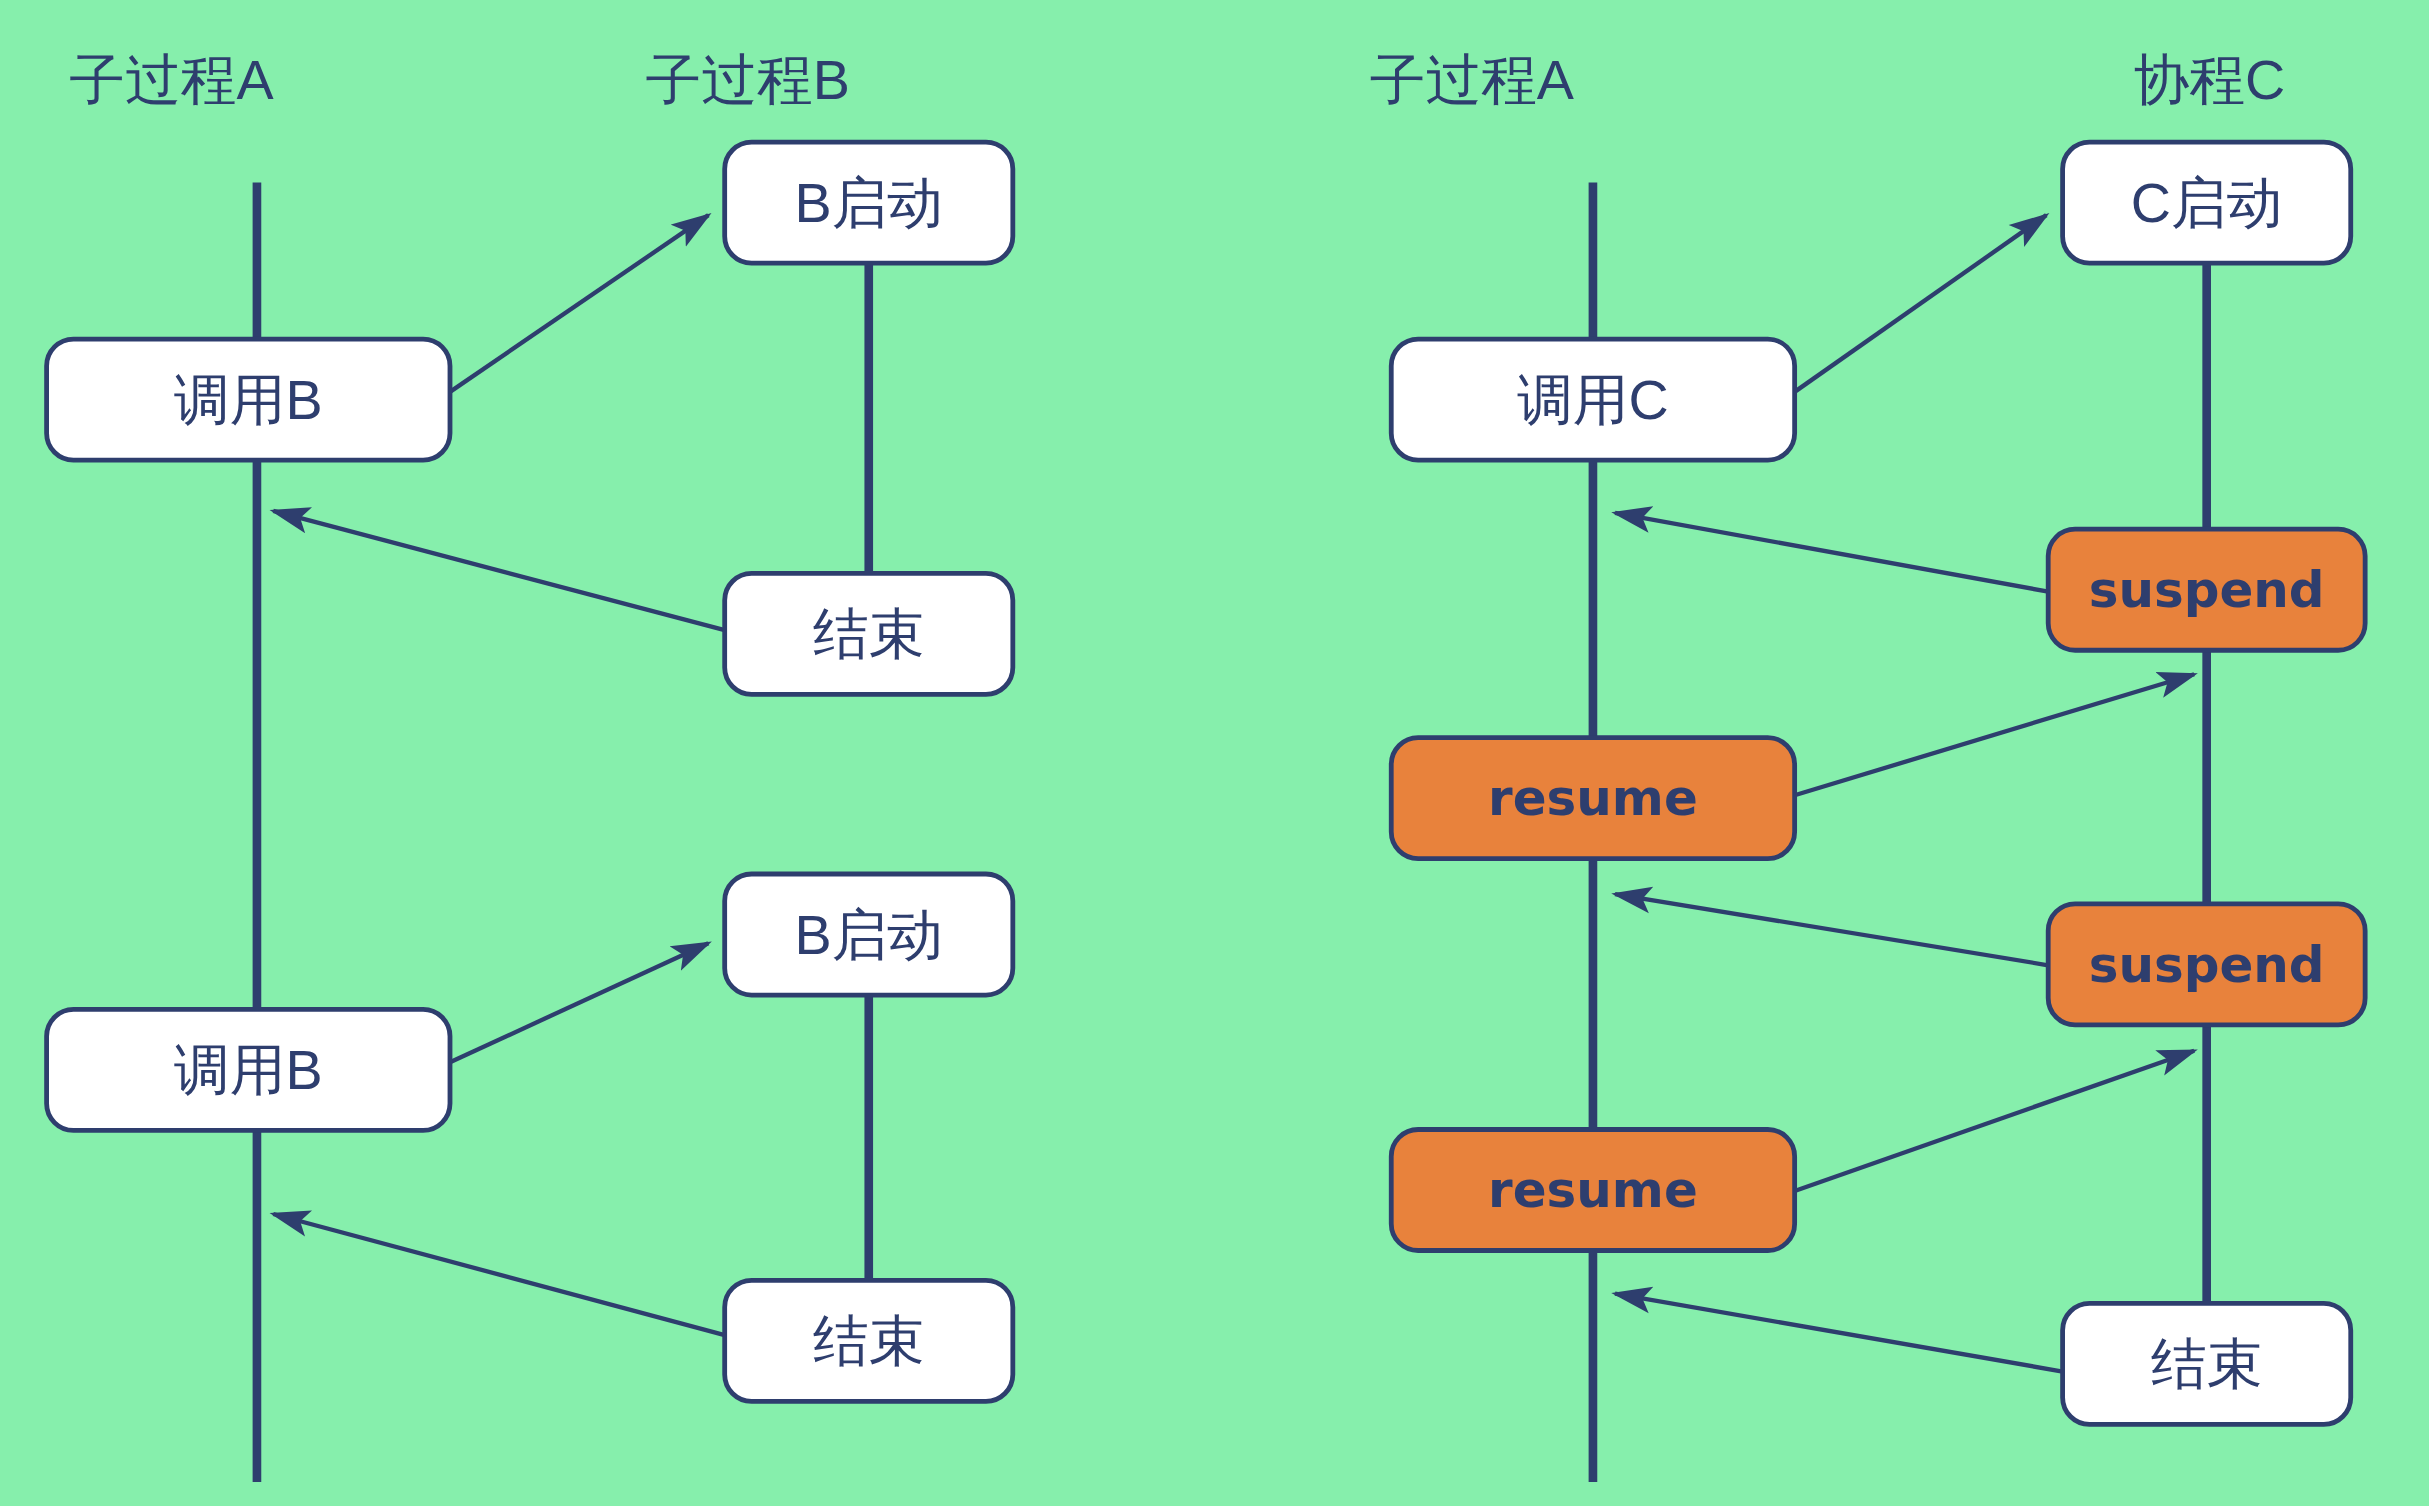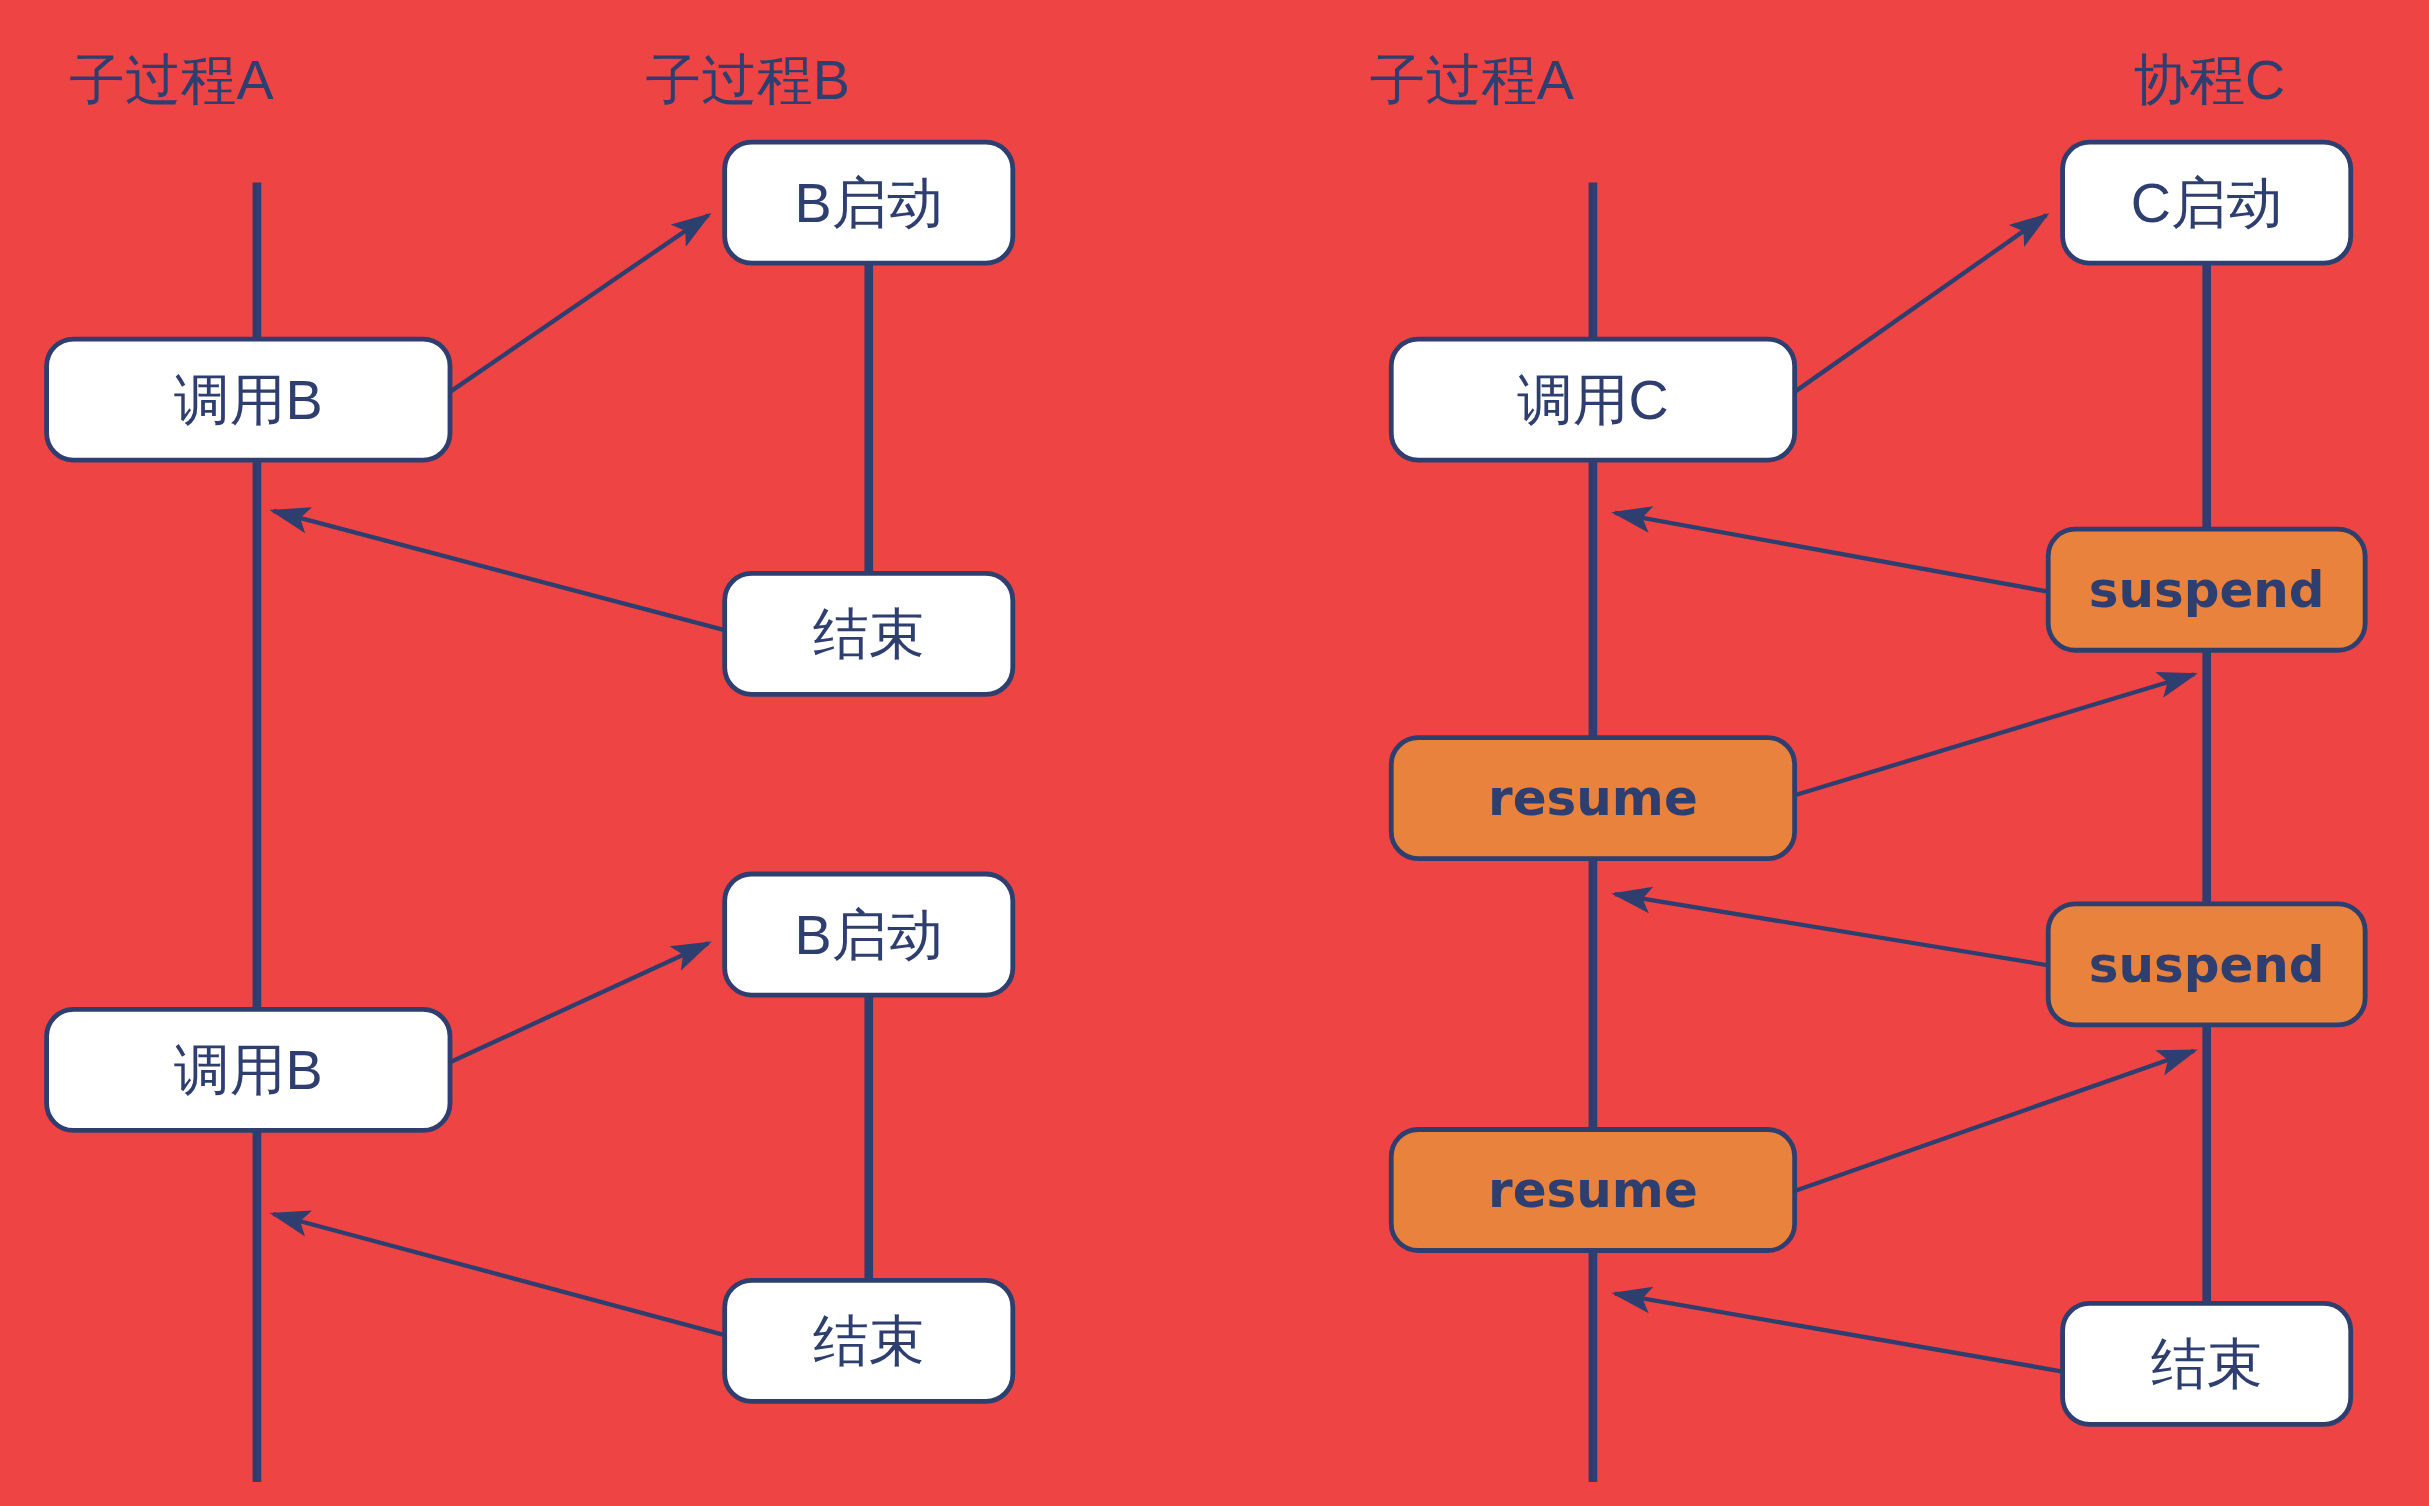--- a/index.html
+++ b/index.html
@@ -3,21 +3,21 @@
 <meta charset="utf-8">
 <style>
   html, body {
     margin: 0;
     padding: 0;
     background: #ffffff;
   }
   .canvas {
     width: 2430px;
     height: 1506px;
-    background: #ef4444;
+    background: #86efac;
     position: relative;
   }
   svg { display: block; }
   .header-label {
     font-family: "Liberation Sans", sans-serif;
     font-size: 58px;
     fill: #2e3e6e;
     text-anchor: middle;
   }
   .box-label-zh {

